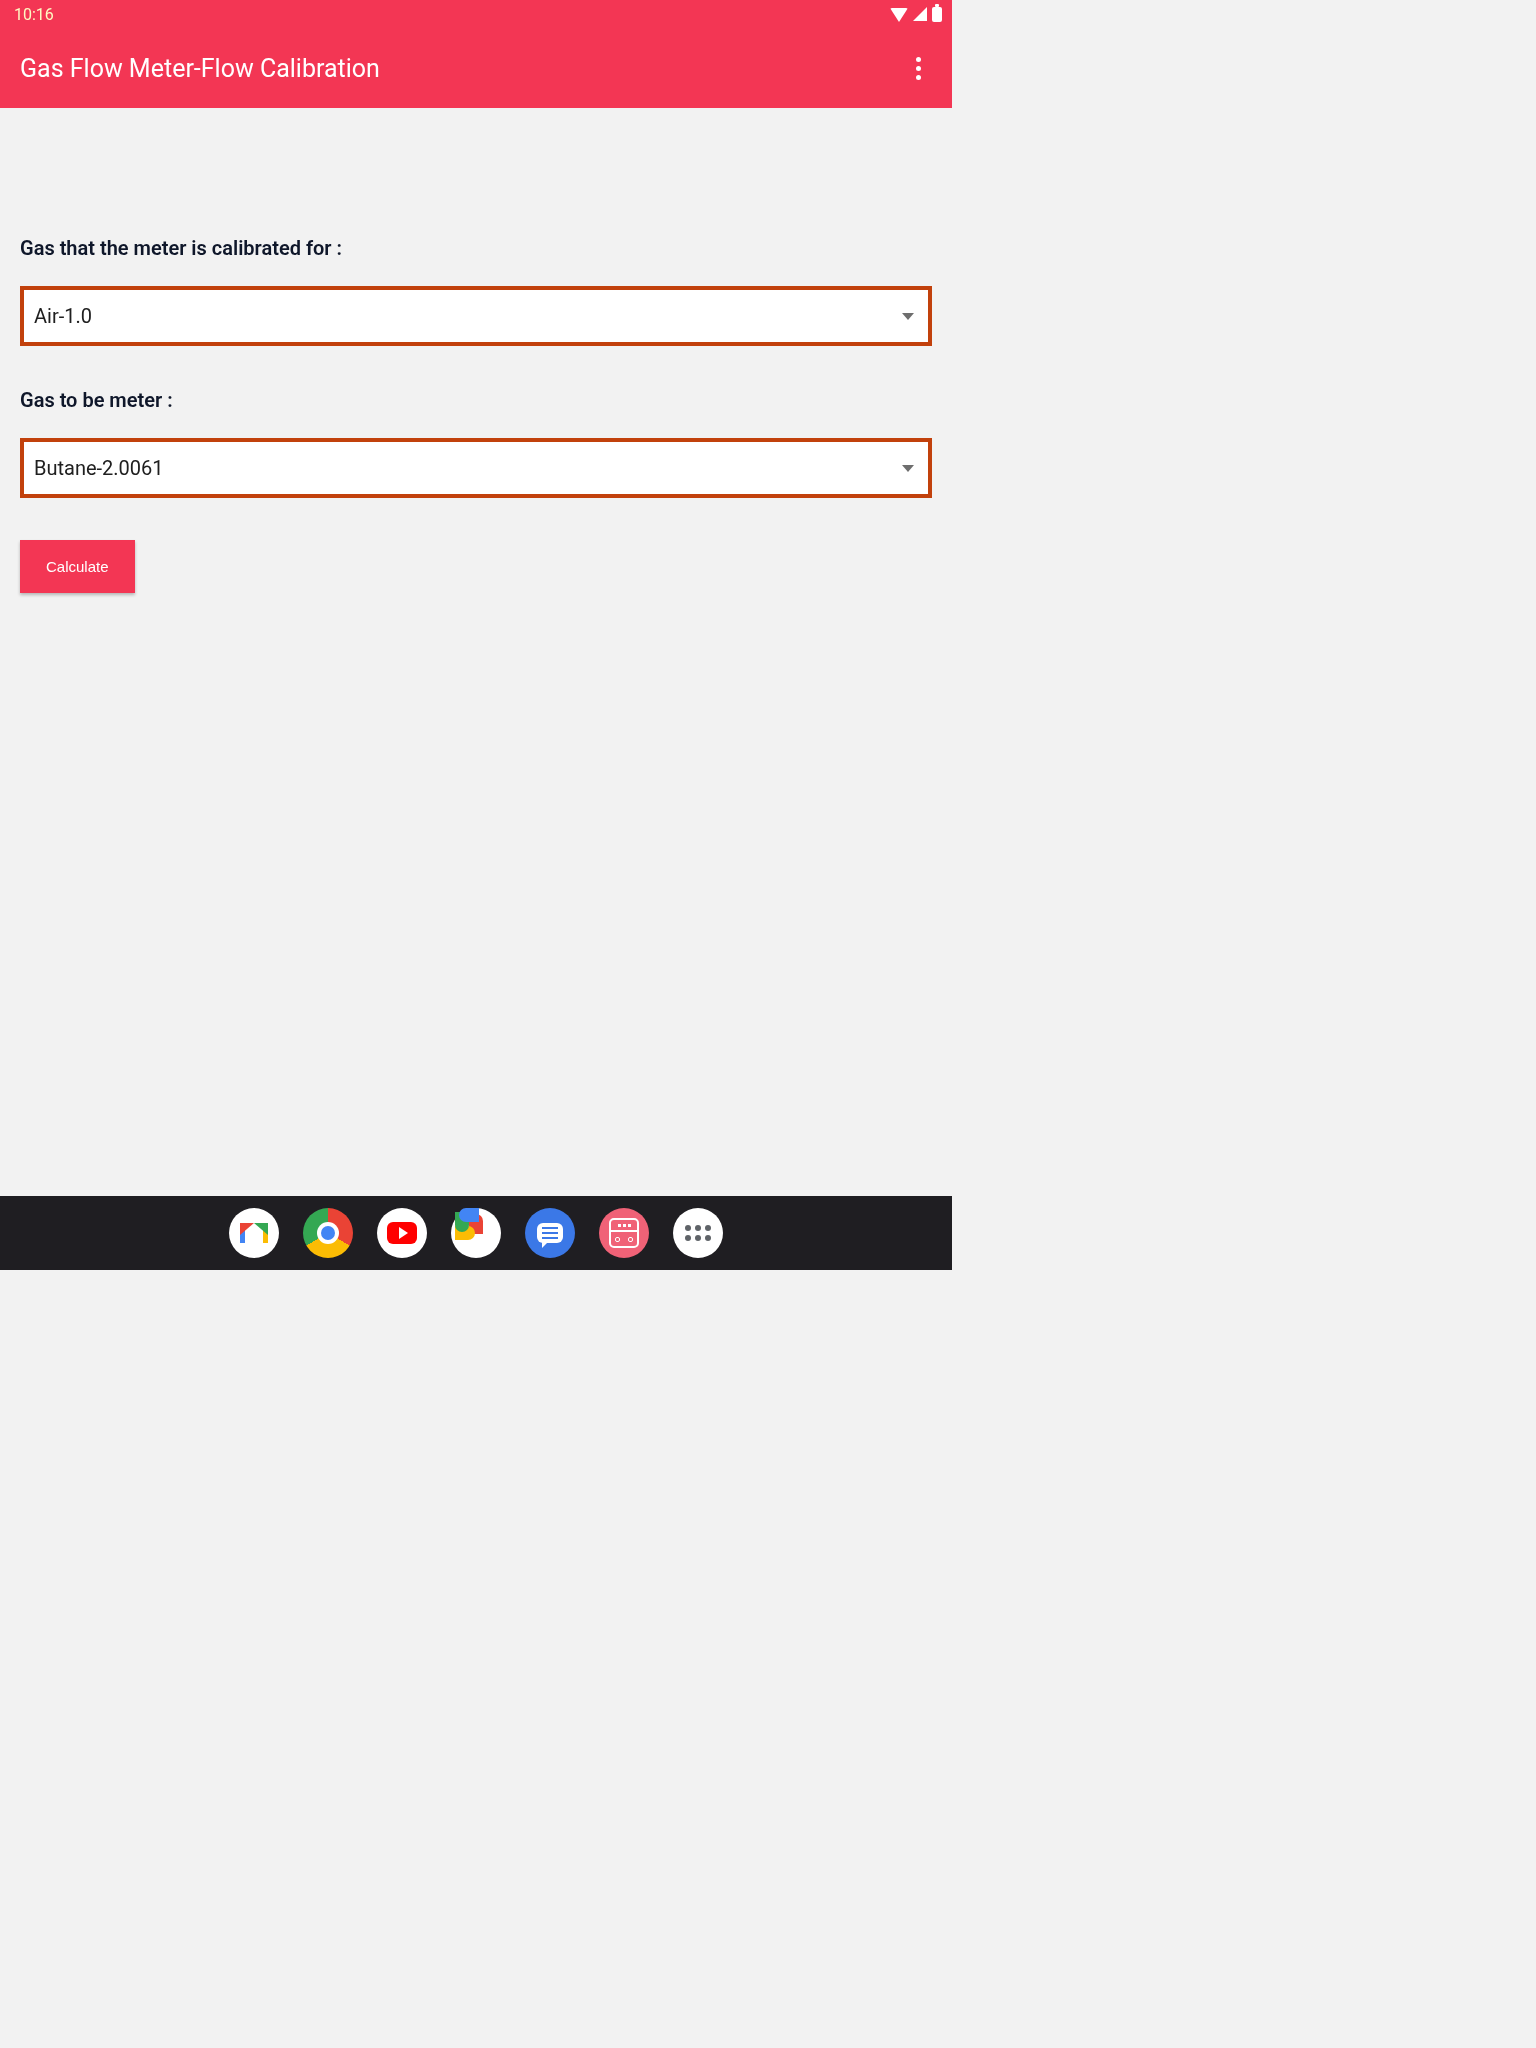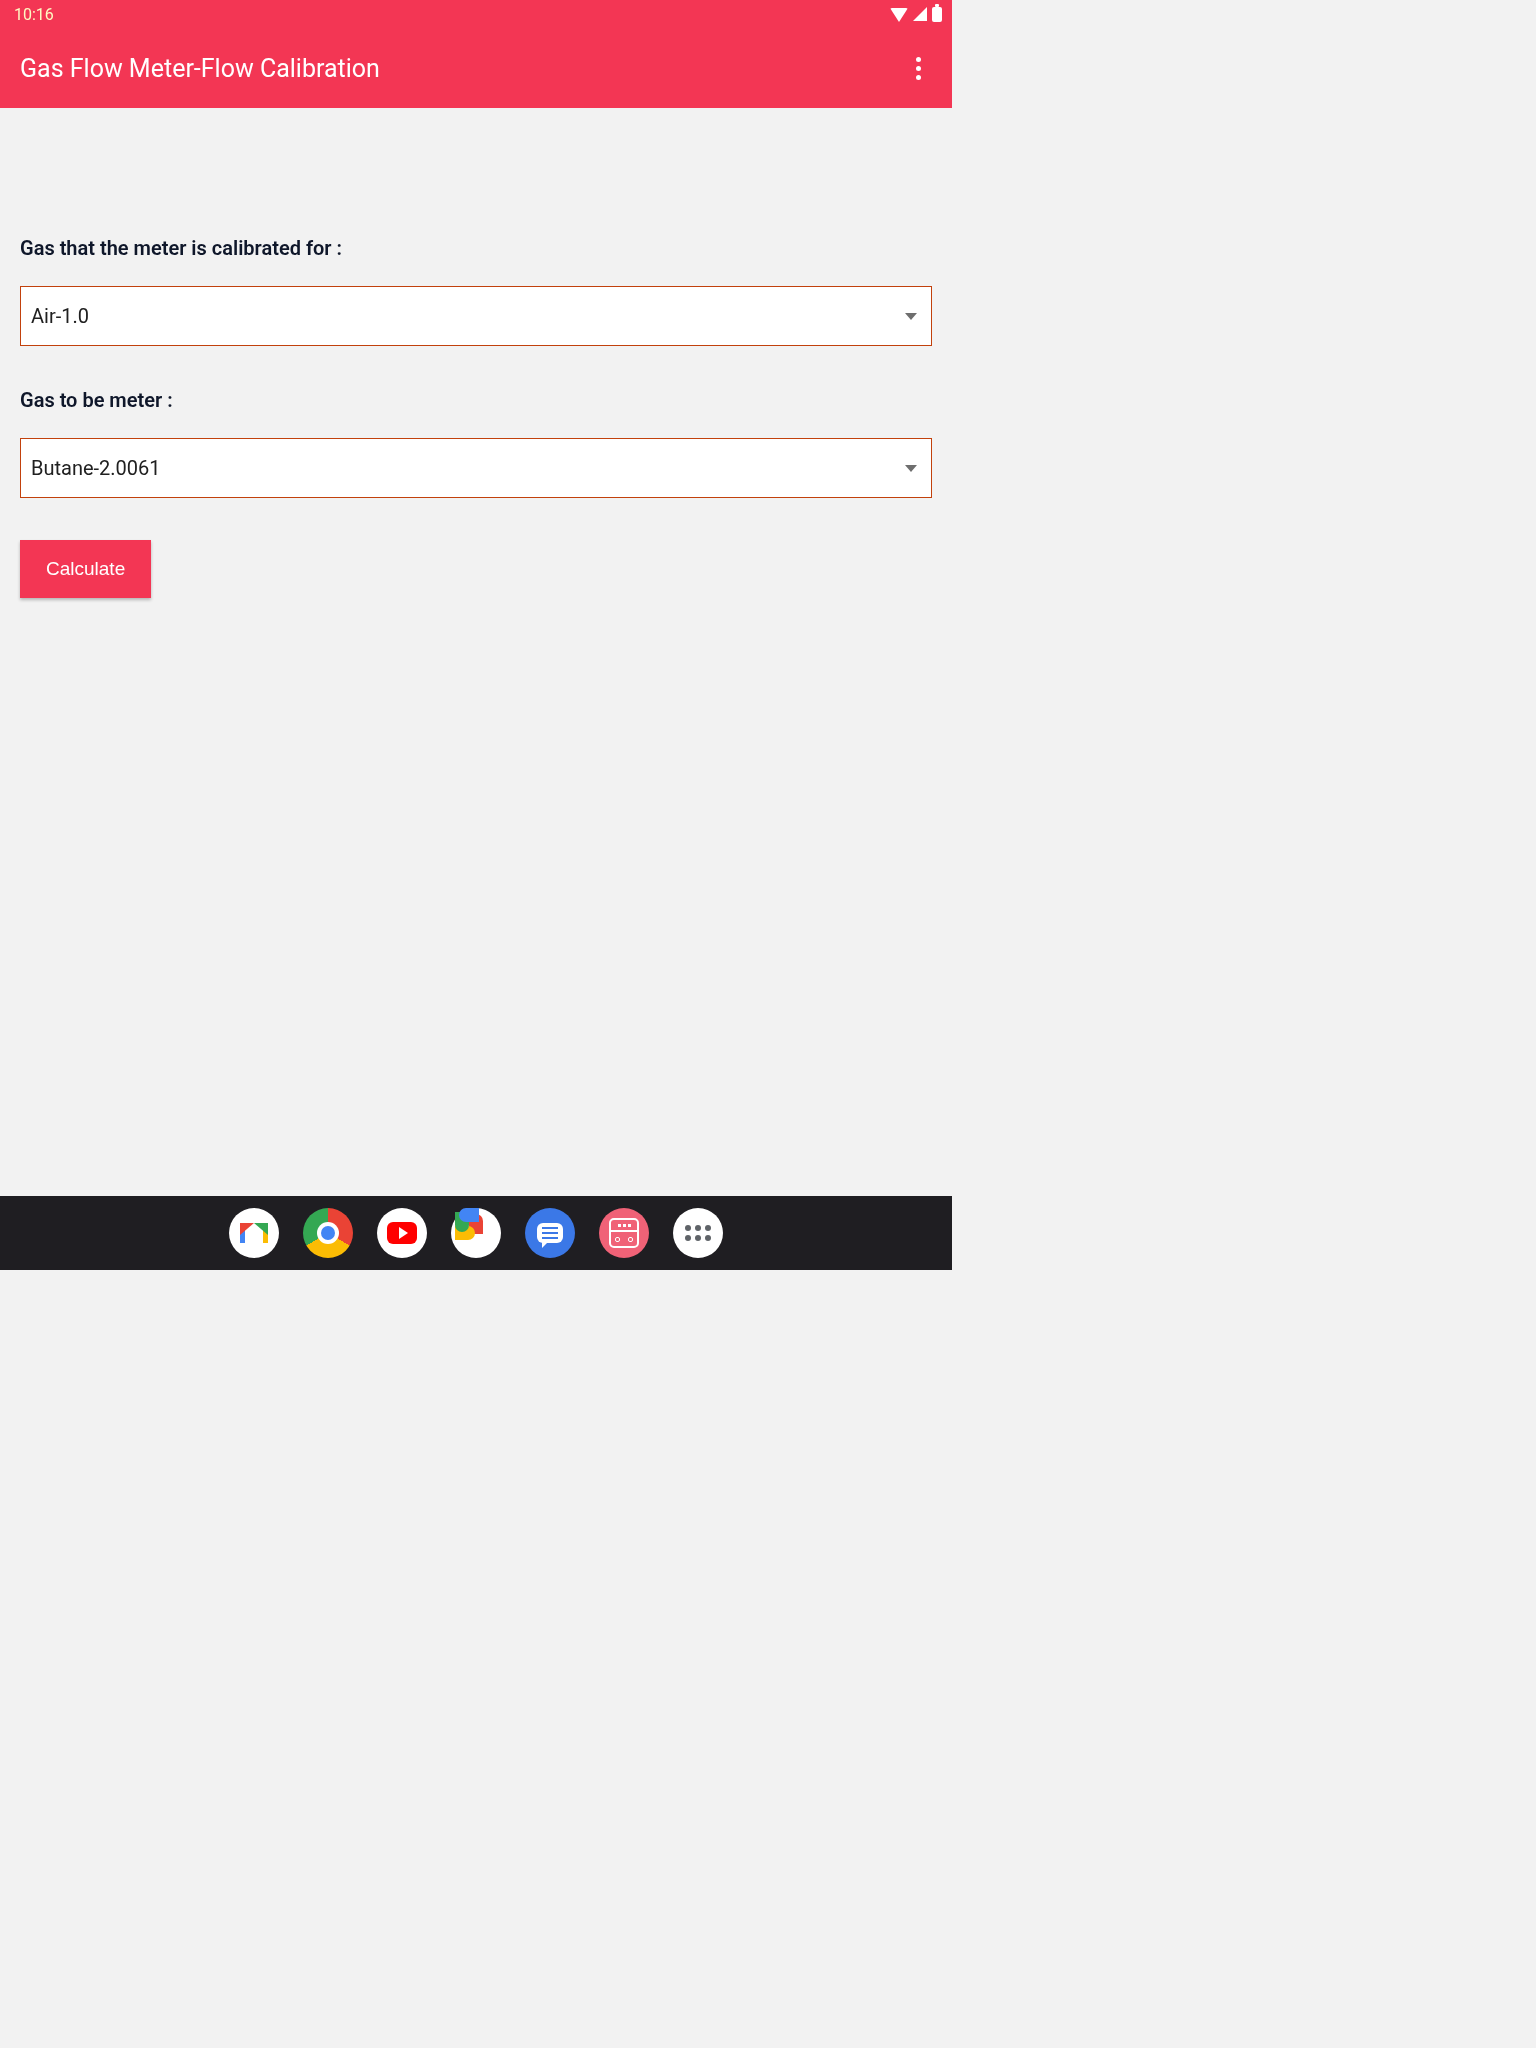--- a/index.html
+++ b/index.html
@@ -17,25 +17,25 @@
 
   
   .appbar { height: 80px; background: #f33654; display: flex; align-items: center; justify-content: space-between; padding: 0 20px; color:#fff; }
   .appbar-title { font-size: 25px; font-weight: 400; }
   .more-btn { width:28px; height:40px; display:flex; flex-direction:column; align-items:center; justify-content:center; gap:4px; cursor:pointer; }
   .more-btn span { width:5px; height:5px; background:#fff; border-radius:50%; }
 
   
   .content { flex:1; padding: 88px 20px 20px 20px; }
   .field-label { font-size: 20px; font-weight: 600; color:#0f172a; margin-bottom: 26px; margin-top: 40px; }
-  .select { width:100%; height:60px; border:1px solid #c2410c; background:#fff; display:flex; align-items:center; justify-content:space-between; padding:0 14px 0 10px; margin-bottom: 42px; cursor:pointer; }
+  .select { width:100%; height:60px; border:4px solid #c2410c; background:#fff; display:flex; align-items:center; justify-content:space-between; padding:0 14px 0 10px; margin-bottom: 42px; cursor:pointer; }
   .select-value { font-size:20px; color:#202020; }
   .chev { width:0; height:0; border-left:6px solid transparent; border-right:6px solid transparent; border-top:7px solid #6e6e6e; }
 
-  .calc-btn { background:#f33654; color:#fff; font-size:19px; padding: 18px 26px; border:none; box-shadow: 0 2px 3px rgba(0,0,0,.25); cursor:pointer;text-align:center; }
+  .calc-btn { background:#f33654; color:#fff; font-size:15px; padding: 18px 26px; border:none; box-shadow: 0 2px 3px rgba(0,0,0,.25); cursor:pointer;text-align:center; }
 
   
   .navbar { position:absolute; bottom:0; left:0; right:0; height:74px; background:#1f1e22; display:flex; align-items:center; justify-content:center; gap:24px; }
   .nav-icon { width:50px; height:50px; border-radius:50%; background:#fff; display:flex; align-items:center; justify-content:center; position:relative; }
   
   .gmail .env { width:28px; height:20px; position:relative; }
   .gmail .env .m { position:absolute; left:0; right:0; top:0; height:0; border-left:14px solid #ea4335; border-right:14px solid #34a853; border-bottom:12px solid transparent; }
   .gmail .env .l { position:absolute; left:0; top:0; width:5px; height:20px; background:#4285f4; }
   .gmail .env .r { position:absolute; right:0; top:0; width:5px; height:20px; background:#fbbc04; }
   

